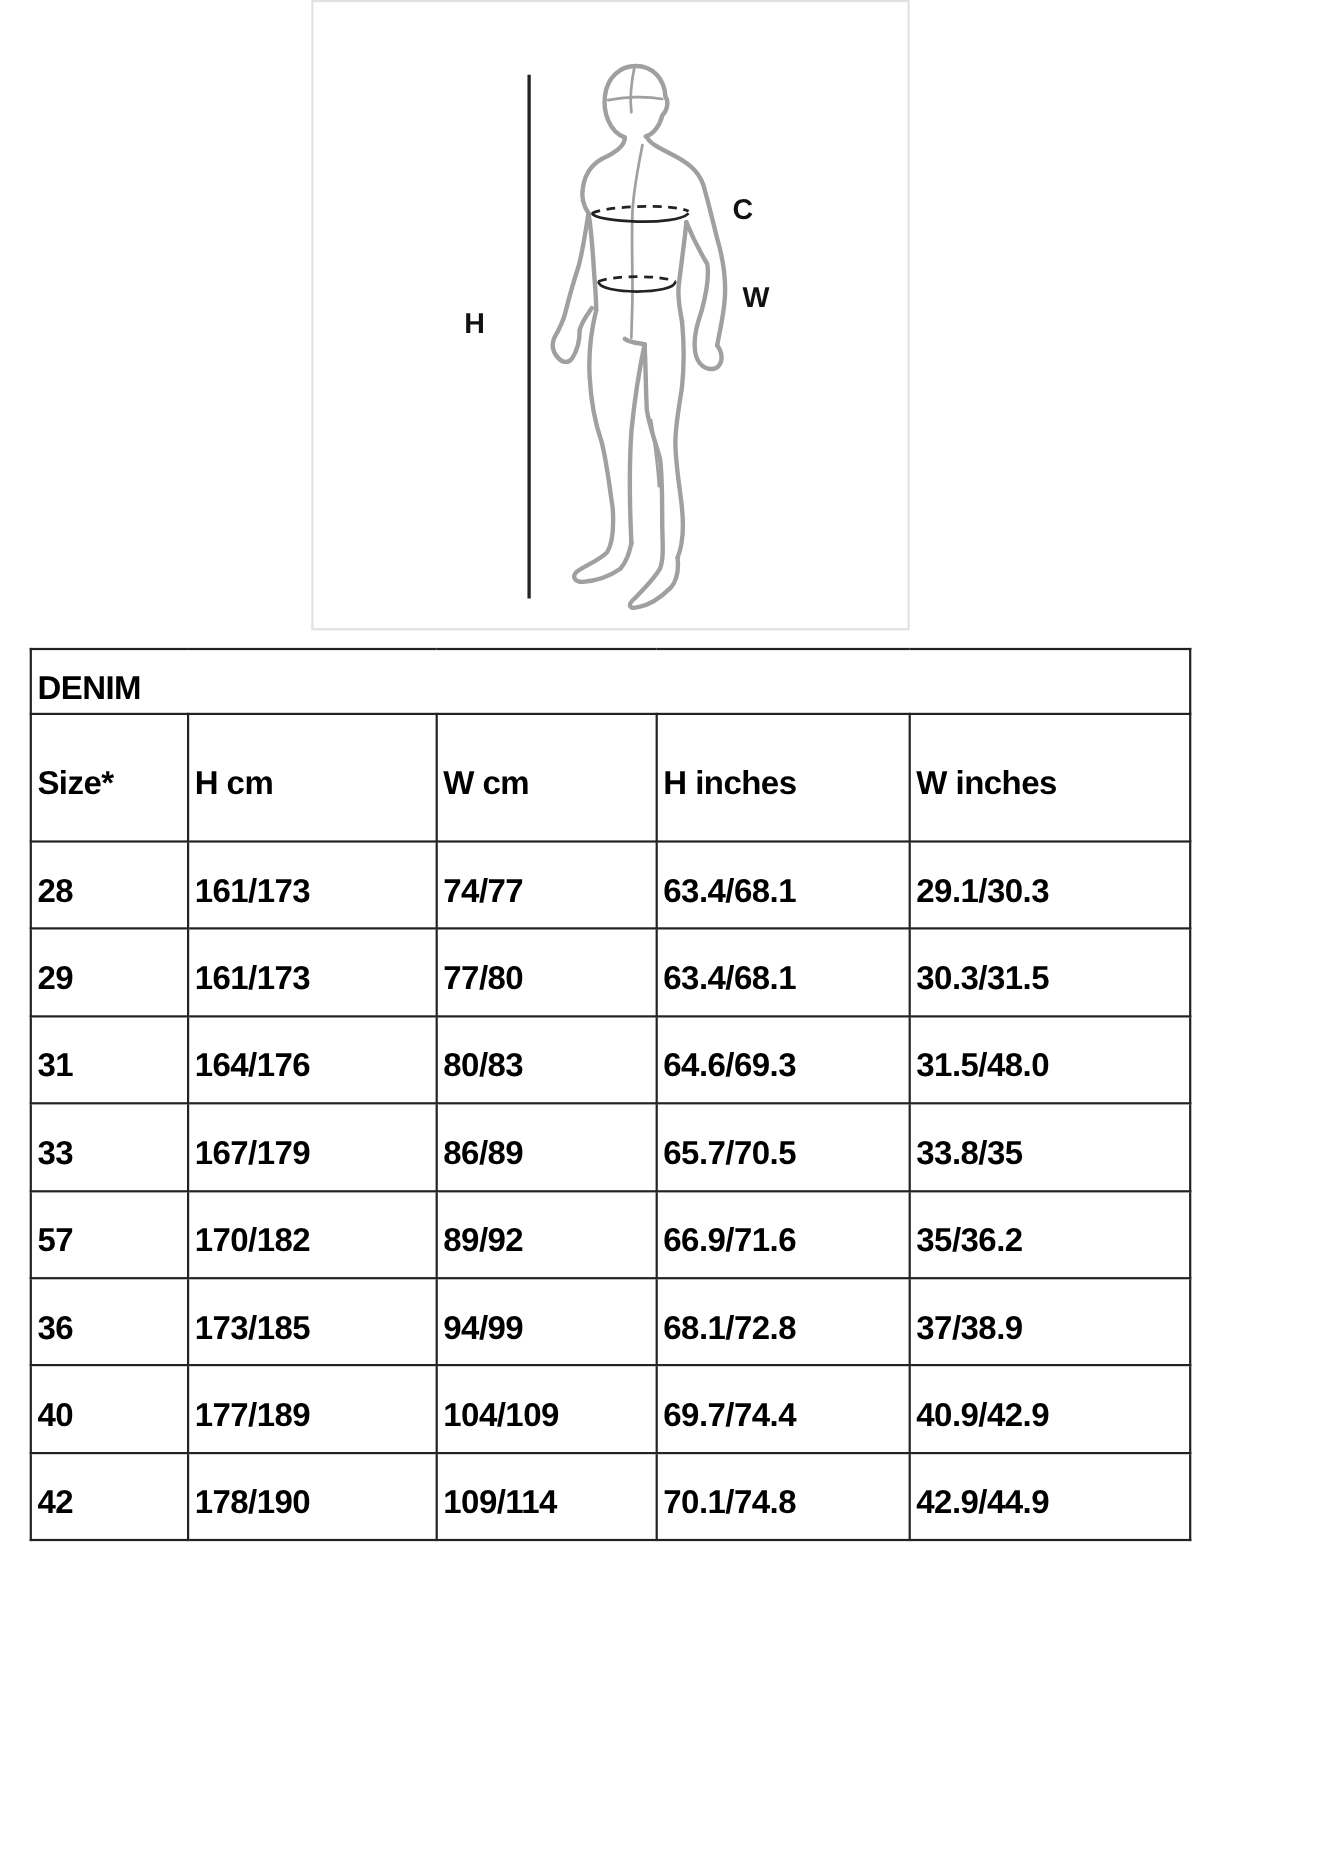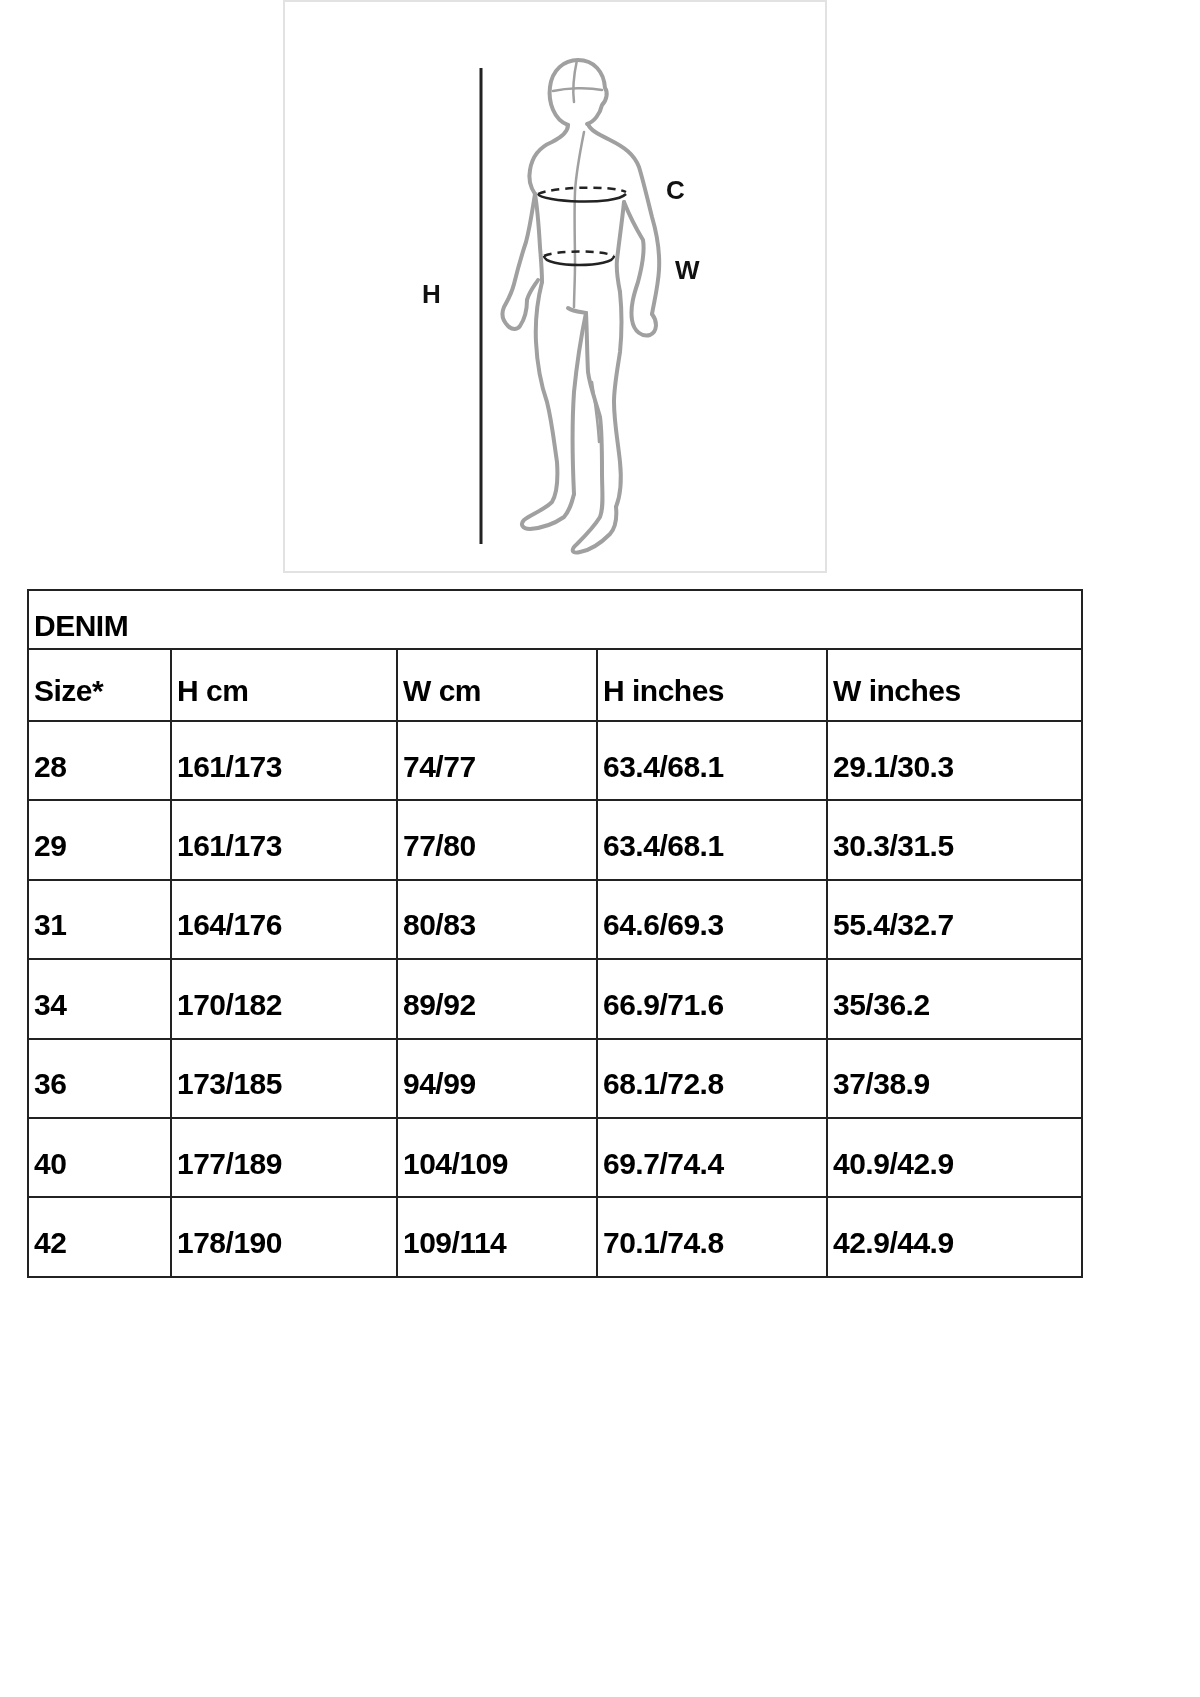--- a/index.html
+++ b/index.html
@@ -44,21 +44,21 @@
     table.size-table td, table.size-table th {
       border: 2px solid #222222;
       text-align: left;
       vertical-align: middle;
       padding: 12px 0 0 5px;
       font-weight: bold;
       white-space: nowrap;
       overflow: hidden;
     }
     tr.title-row td { height: 59px; font-size: 30px; }
-    tr.head-row th { height: 72px; font-size: 30px; }
+    tr.head-row th { height: 116px; font-size: 30px; }
     tr.data-row td { height: 79.4px; }
   </style>
 </head>
 <body>
 
 <div class="page">
 
   <div class="figure-box">
     <svg width="544" height="573" viewBox="283 0 544 573">
 
@@ -138,24 +138,31 @@
         <td>161/173</td>
         <td>77/80</td>
         <td>63.4/68.1</td>
         <td>30.3/31.5</td>
       </tr>
       <tr class="data-row">
         <td>31</td>
         <td>164/176</td>
         <td>80/83</td>
         <td>64.6/69.3</td>
-        <td>55.4/32.7</td>
+        <td>31.5/48.0</td>
       </tr>
       <tr class="data-row">
-        <td>34</td>
+        <td>33</td>
+        <td>167/179</td>
+        <td>86/89</td>
+        <td>65.7/70.5</td>
+        <td>33.8/35</td>
+      </tr>
+      <tr class="data-row">
+        <td>57</td>
         <td>170/182</td>
         <td>89/92</td>
         <td>66.9/71.6</td>
         <td>35/36.2</td>
       </tr>
       <tr class="data-row">
         <td>36</td>
         <td>173/185</td>
         <td>94/99</td>
         <td>68.1/72.8</td>

